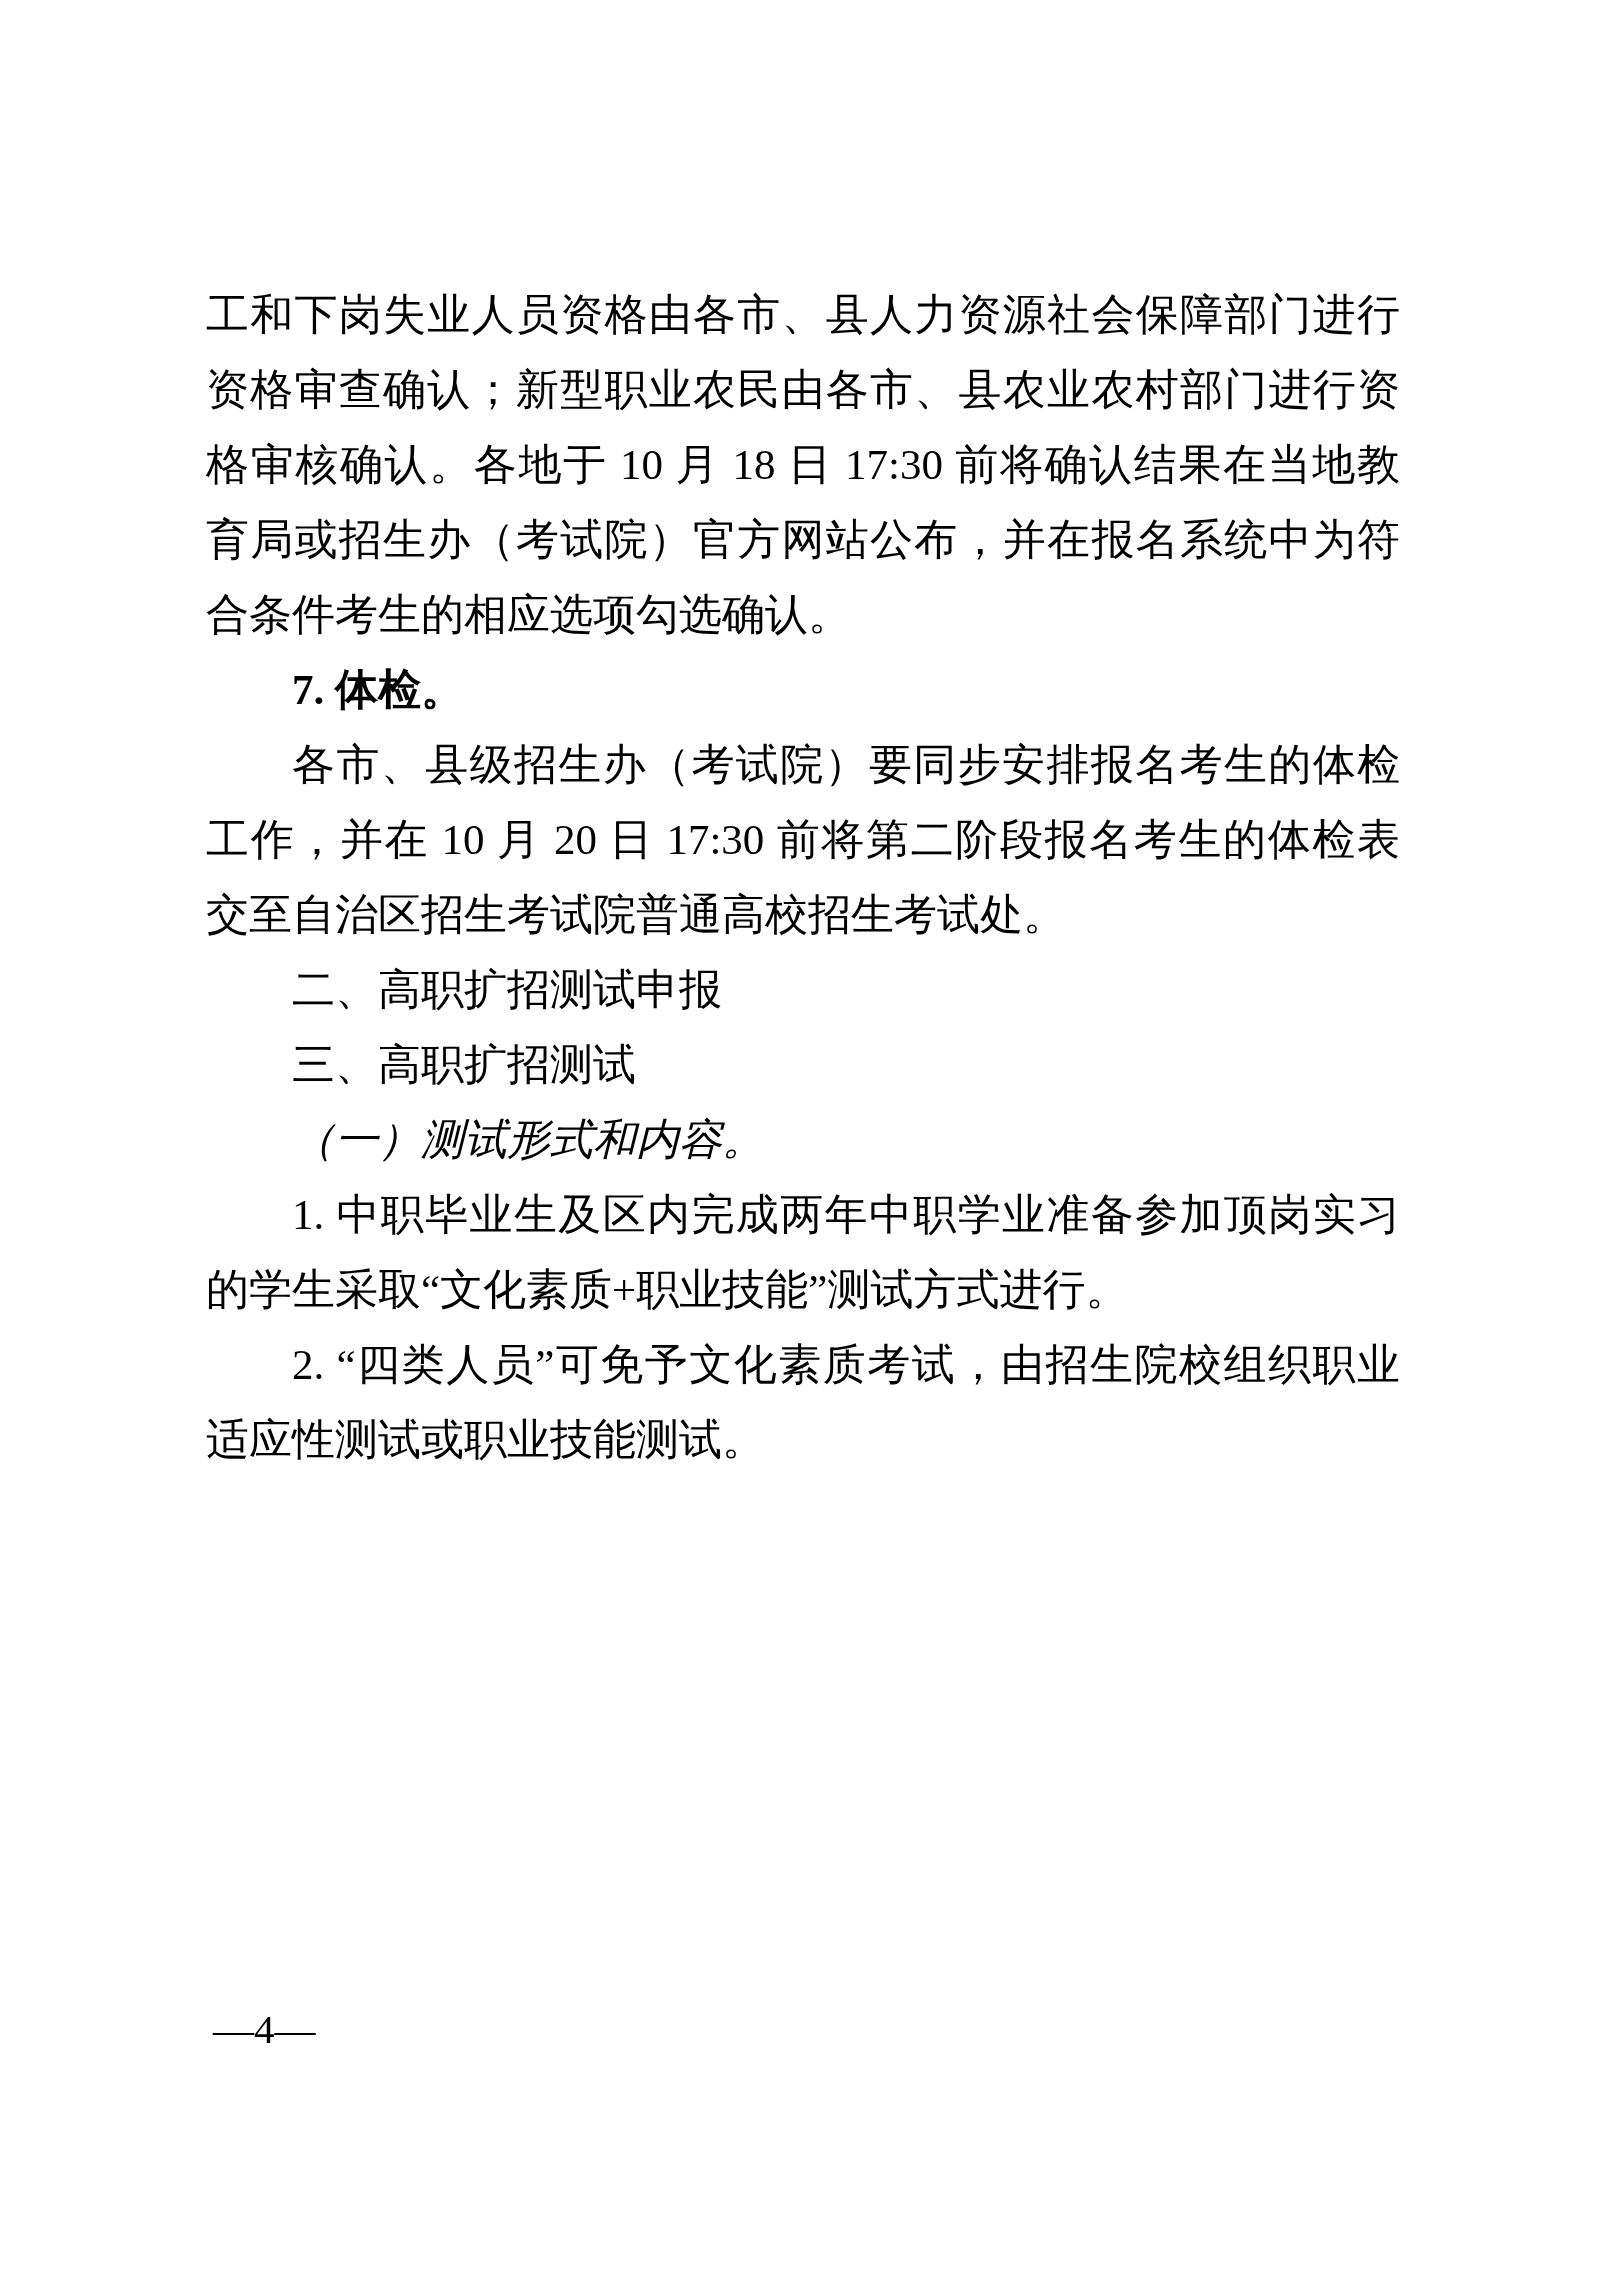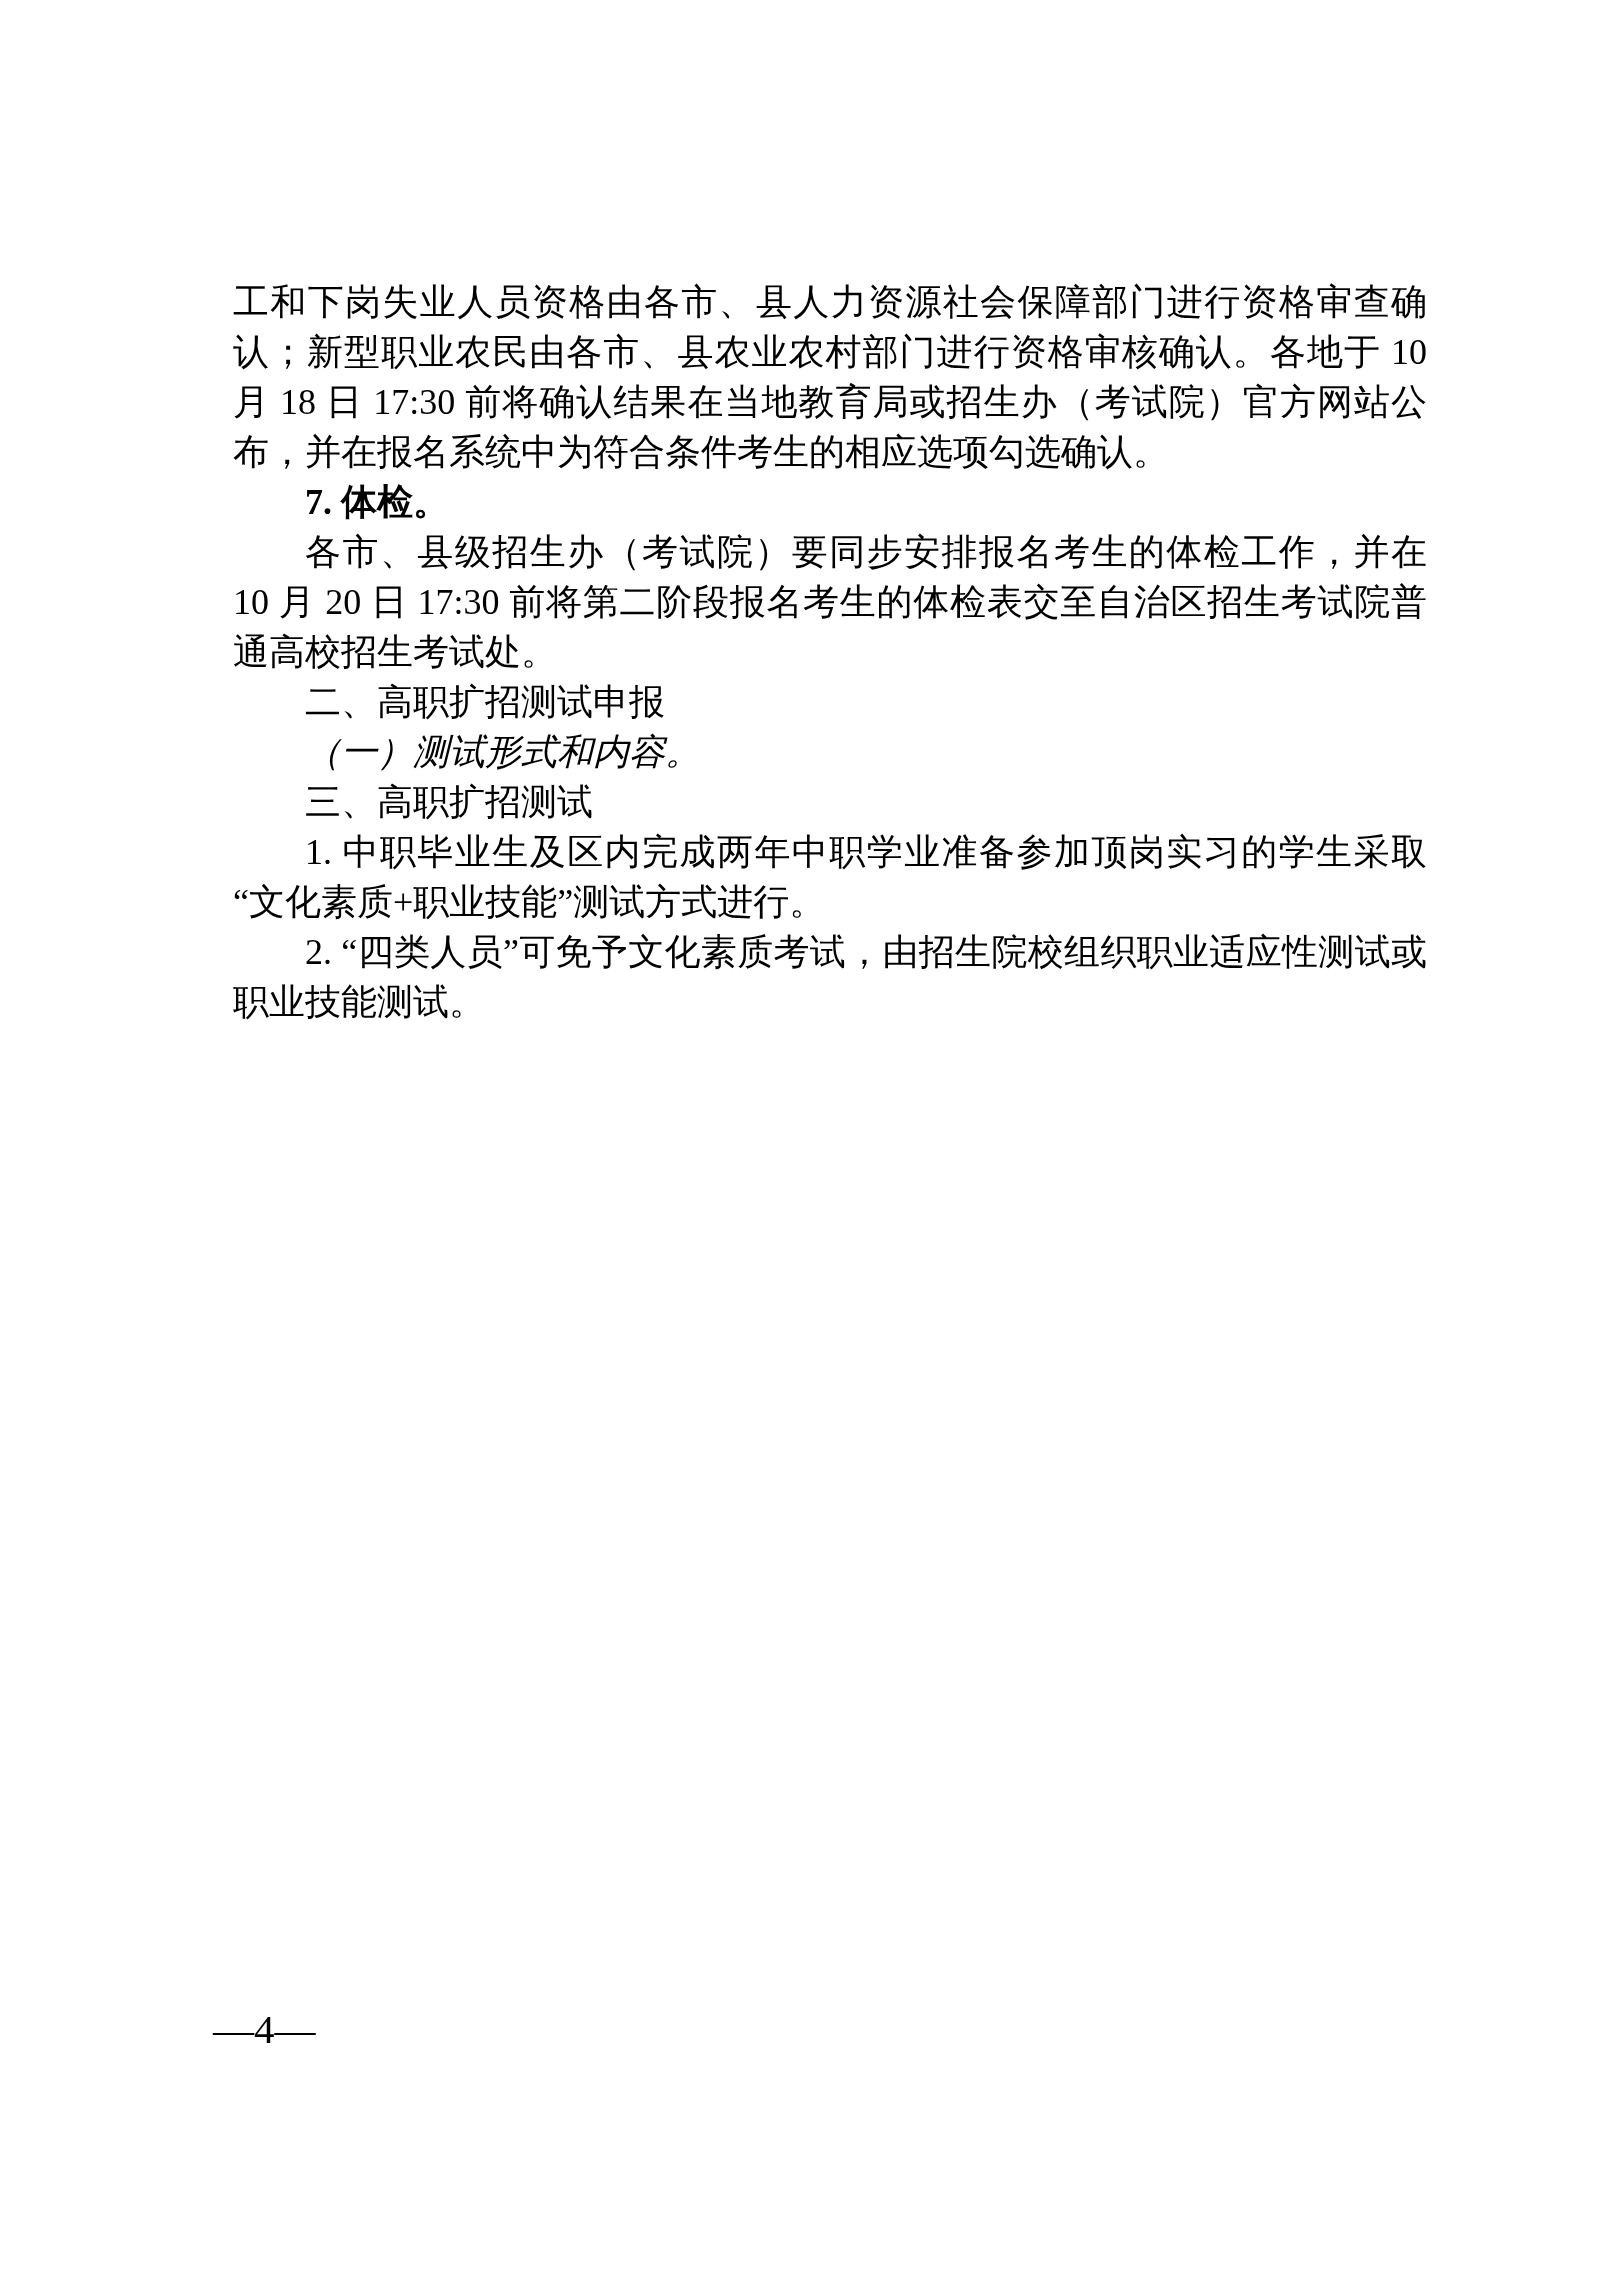--- a/index.html
+++ b/index.html
@@ -11,25 +11,25 @@
     position: relative;
     width: 1621px;
     height: 2292px;
     background: #ffffff;
     overflow: hidden;
     font-family: "Liberation Serif", serif;
     color: #000000;
   }
   .content {
     position: absolute;
-    left: 233px;
+    left: 206px;
     top: 277px;
     width: 1194px;
-    font-size: 36px;
-    line-height: 50px;
+    font-size: 43px;
+    line-height: 75px;
     text-align: justify;
   }
   .para {
     margin: 0;
     padding: 0;
     text-indent: 2em;
   }
   .para.noindent {
     text-indent: 0;
   }
@@ -56,20 +56,20 @@
 </style>
 </head>
 <body>
 
 <div class="page">
   <div class="content">
       <p class="para noindent">工和下岗失业人员资格由各市、县人力资源社会保障部门进行资格审查确认；新型职业农民由各市、县农业农村部门进行资格审核确认。各地于 10 月 18 日 17:30 前将确认结果在当地教育局或招生办（考试院）官方网站公布，并在报名系统中为符合条件考生的相应选项勾选确认。</p>
       <p class="para h-num">7. 体检。</p>
       <p class="para">各市、县级招生办（考试院）要同步安排报名考生的体检工作，并在 10 月 20 日 17:30 前将第二阶段报名考生的体检表交至自治区招生考试院普通高校招生考试处。</p>
       <p class="para h1">二、高职扩招测试申报</p>
+      <p class="para h1">三、高职扩招测试</p>
       <p class="para h2">（一）测试形式和内容。</p>
-      <p class="para h1">三、高职扩招测试</p>
       <p class="para">1. 中职毕业生及区内完成两年中职学业准备参加顶岗实习的学生采取“文化素质+职业技能”测试方式进行。</p>
       <p class="para">2. “四类人员”可免予文化素质考试，由招生院校组织职业适应性测试或职业技能测试。</p>
     </div>
   <div class="page-number">—4—</div>
 </div>
 
 
 </body></html>

